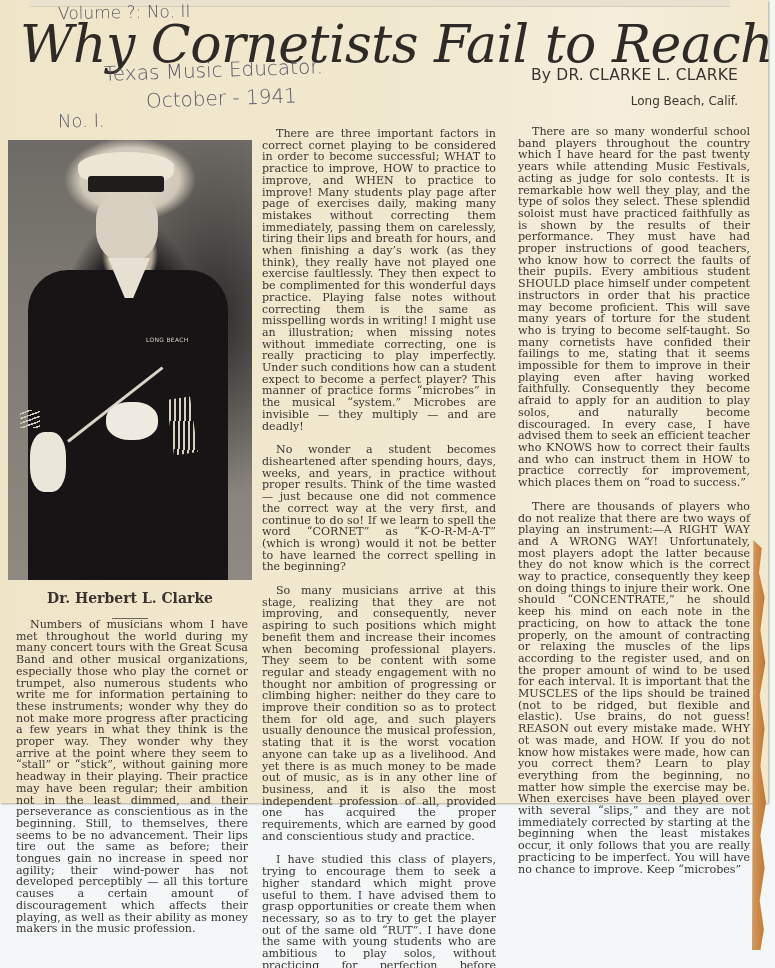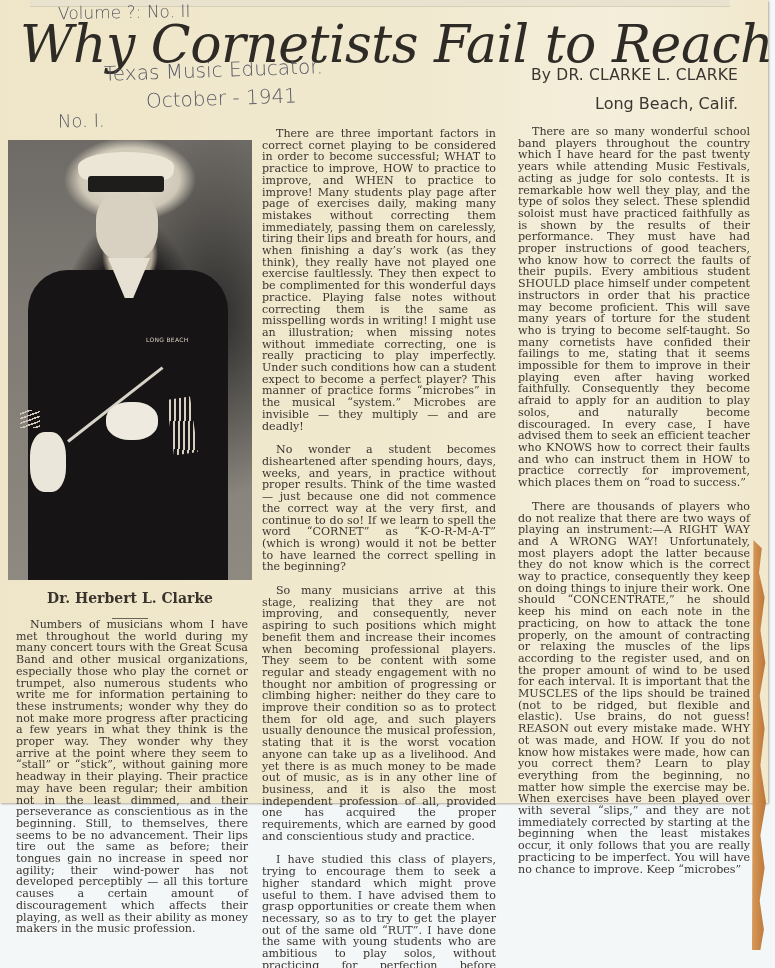--- a/index.html
+++ b/index.html
@@ -27,21 +27,21 @@
       font-family: "DejaVu Serif", serif; font-weight: normal;
       font-size: 52px; color: #2e2a26; letter-spacing: -0.5px;
       font-style: italic;
       margin: 0; white-space: nowrap;
     }
     .byline {
       position: absolute; right: 30px; top: 66px; text-align: right;
       font-family: "DejaVu Sans", sans-serif; color: #3b3631;
     }
     .byline .author { font-size: 15.5px; letter-spacing: 0.2px; }
-    .byline .location { font-size: 16px; margin-top: 10px; }
+    .byline .location { font-size: 12px; margin-top: 10px; }
     .hand {
       position: absolute; font-family: "DejaVu Sans", sans-serif;
       color: #5a5a68; font-weight: 300; transform: rotate(-1deg);
     }
     .hand-vol { left: 58px; top: 2px; font-size: 17px; }
     .hand-pub { left: 104px; top: 58px; font-size: 20px; transform: rotate(-2deg); }
     .hand-date { left: 146px; top: 86px; font-size: 20px; transform: rotate(-2deg); }
     .hand-no { left: 58px; top: 110px; font-size: 18px; }
     .photo {
       position: absolute; left: 8px; top: 140px; width: 244px; height: 440px;

